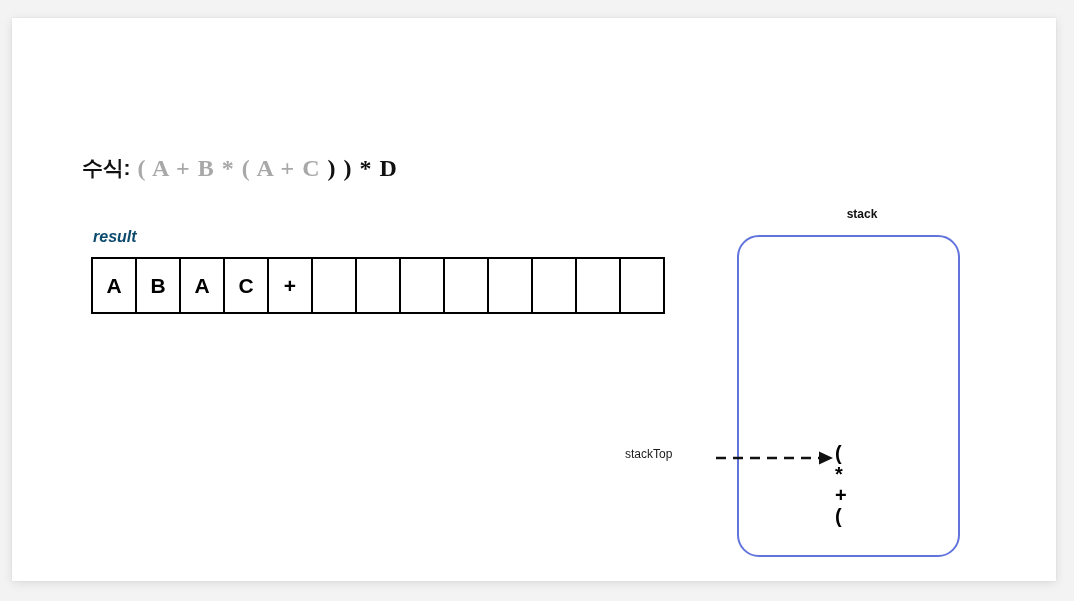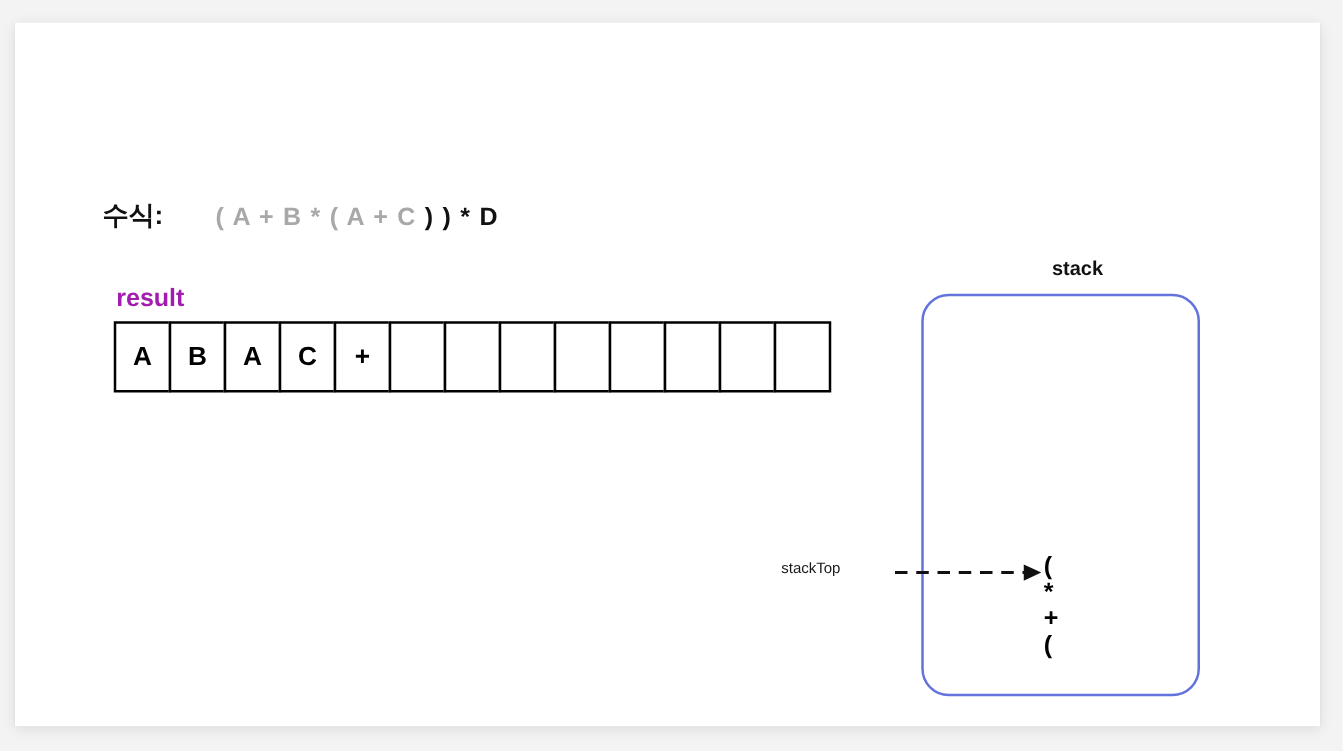--- a/index.html
+++ b/index.html
@@ -26,49 +26,50 @@
     box-shadow: 0 2px 10px rgba(0,0,0,0.10), 0 0 1px rgba(0,0,0,0.12);
   }
 
   
   #formula-line {
     position: absolute;
     left: 70px;
     top: 132px;
     height: 36px;
     display: flex;
-    align-items: flex-end;
+    align-items: center;
     white-space: nowrap;
-    gap: 35px;
   }
   #formula-label {
     font-size: 21px;
     font-weight: bold;
     color: #111111;
     letter-spacing: -0.2px;
   }
   #formula-expr {
     margin-left: 7px;
-    font-size: 20px;
+    font-size: 24px;
     font-weight: bold;
     letter-spacing: 1.0px;
     color: #111111;
+    font-family: Liberation Serif, serif;
   }
   #formula-expr .tok { display: inline; }
   #formula-expr .tok.done { color: #a8a8a8; }
   #formula-expr .tok.todo { color: #111111; }
 
   
   #result-label {
     position: absolute;
     left: 81px;
     top: 210px;
-    font-size: 20px;
+    font-size: 16px;
     font-weight: bold;
-    color: #a21caf;
+    color: #0c4a6e;
+    font-style: italic;
   }
   #result-array {
     position: absolute;
     left: 79px;
     top: 239px;
     display: flex;
   }
   #result-array .cell {
     width: 46px;
     height: 57px;
@@ -84,21 +85,21 @@
   }
   #result-array .cell:first-child { margin-left: 0; }
 
   
   #stack-label {
     position: absolute;
     left: 795px;
     top: 189px;
     width: 110px;
     text-align: center;
-    font-size: 16px;
+    font-size: 12px;
     font-weight: bold;
     color: #111111;
   }
   #stack-box {
     position: absolute;
     left: 725px;
     top: 217px;
     width: 223px;
     height: 322px;
     border: 2px solid #6274dc;

